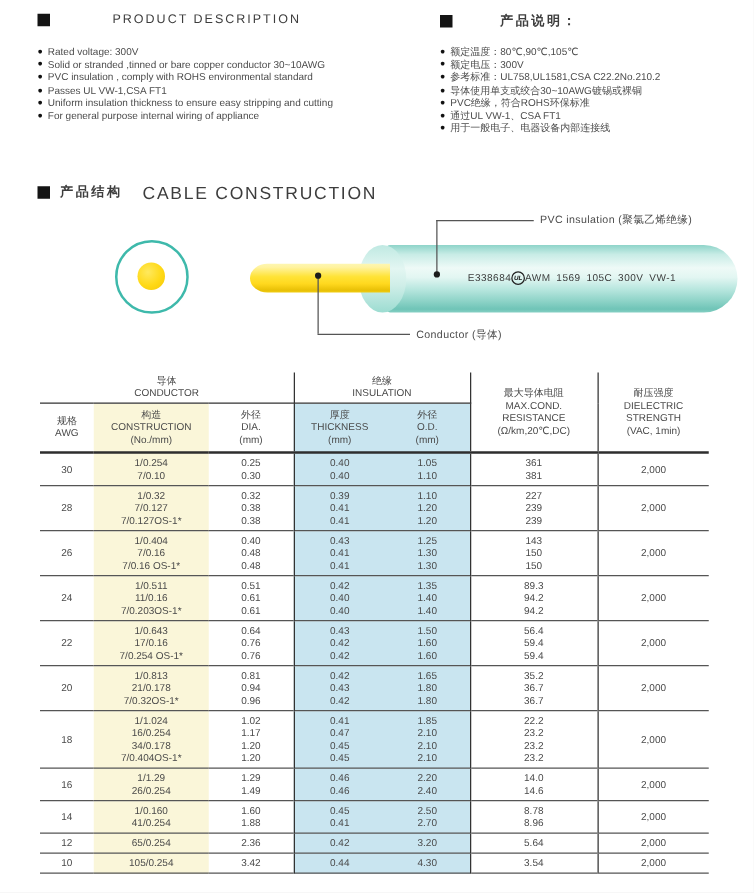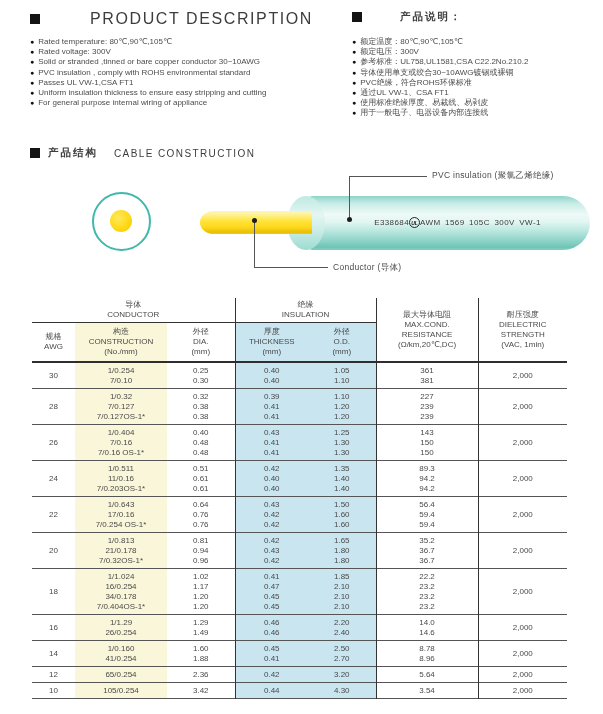--- a/index.html
+++ b/index.html
@@ -5,23 +5,23 @@
   * { margin:0; padding:0; box-sizing:border-box; }
   html,body { background:#f2f2f2; }
   body { font-family:"Liberation Sans","DejaVu Sans",sans-serif; }
   #page {
     position:relative; width:603px; height:714px; background:#ffffff;
     overflow:hidden; color:#4a4a4a;
   }
   
   .sec-title { position:absolute; display:flex; align-items:center; }
   .sq { width:10px; height:10px; background:#141414; margin-right:8px; flex:0 0 auto; }
-  .sec-title .t-en { font-size:16px; letter-spacing:1.6px; color:#3d3d3d; font-weight:500;padding-left:42px; }
+  .sec-title .t-en { font-size:10px; letter-spacing:1.6px; color:#3d3d3d; font-weight:500;padding-left:42px; }
   .sec-title .t-zh { font-size:10.5px; letter-spacing:2px; color:#3d3d3d; font-weight:600; }
-  .sec-title .t-en2 { font-size:10px; letter-spacing:1.4px; color:#3d3d3d; margin-left:16px; font-weight:500; }
+  .sec-title .t-en2 { font-size:14px; letter-spacing:1.4px; color:#3d3d3d; margin-left:16px; font-weight:500; }
 
   
   .blist { position:absolute; }
   .blist .bi { display:flex; align-items:flex-start; line-height:10.2px; white-space:nowrap; }
   .blist .dot { font-size:7px; line-height:10.2px; color:#111; margin-right:4px; flex:0 0 auto; }
   .blist .bt { font-size:8px; color:#4c4c4c; }
   #desc-zh { width:251px; overflow:hidden; }
 
   
   .cs-ring { position:absolute; left:92px; top:192px; width:59px; height:59px;
@@ -71,24 +71,20 @@
 
 <div id="page">
 
   <div class="sec-title" style="left:30px; top:10px;">
     <span class="sq"></span>
     <span class="t-en">PRODUCT DESCRIPTION</span>
   </div>
   <div class="blist" style="left:30px; top:37px; width:320px; overflow:hidden;">
       <div class="bi">
         <span class="dot">●</span>
-        <span class="bt">Rated temperature: 80℃,90℃,105℃</span>
-      </div>
-      <div class="bi">
-        <span class="dot">●</span>
         <span class="bt">Rated voltage: 300V</span>
       </div>
       <div class="bi">
         <span class="dot">●</span>
         <span class="bt">Solid or stranded ,tinned or bare copper conductor 30~10AWG</span>
       </div>
       <div class="bi">
         <span class="dot">●</span>
         <span class="bt">PVC insulation , comply with ROHS environmental standard</span>
       </div>
@@ -127,24 +123,20 @@
         <span class="dot">●</span>
         <span class="bt">导体使用单支或绞合30~10AWG镀锡或裸铜</span>
       </div>
       <div class="bi">
         <span class="dot">●</span>
         <span class="bt">PVC绝缘，符合ROHS环保标准</span>
       </div>
       <div class="bi">
         <span class="dot">●</span>
         <span class="bt">通过UL VW-1、CSA FT1</span>
-      </div>
-      <div class="bi">
-        <span class="dot">●</span>
-        <span class="bt">使用标准绝缘厚度、易裁线、易剥皮</span>
       </div>
       <div class="bi">
         <span class="dot">●</span>
         <span class="bt">用于一般电子、电器设备内部连接线</span>
       </div>
     </div>
 
   <div class="sec-title" style="left:30px; top:146px;text-align:right;">
     <span class="sq"></span>
     <span class="t-zh">产品结构</span>

